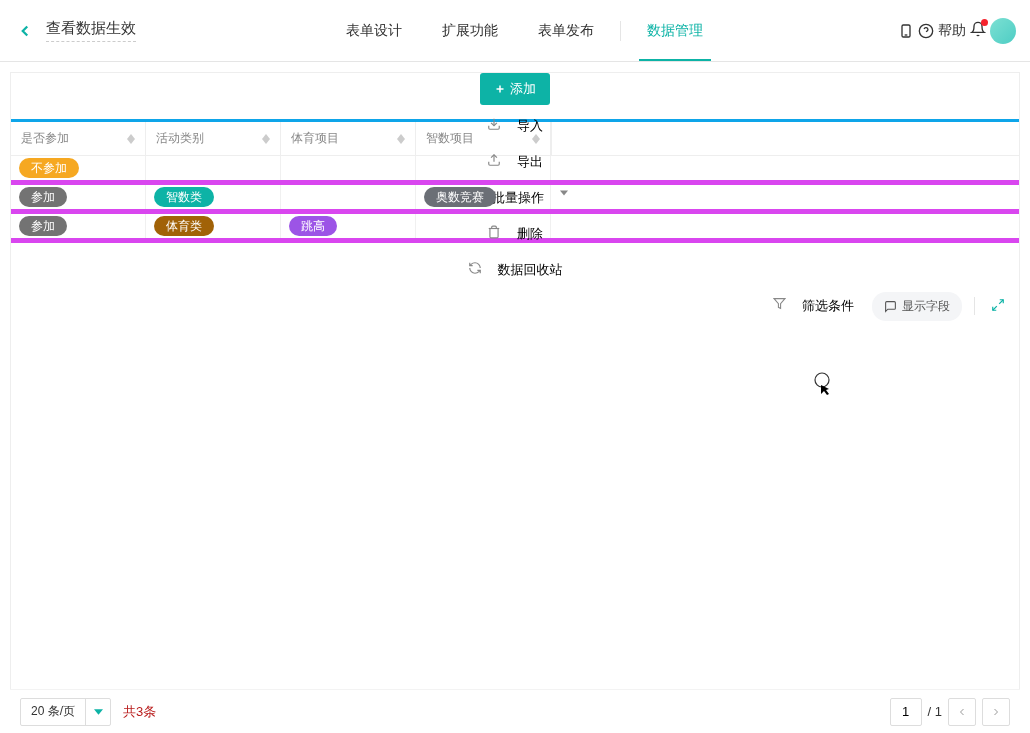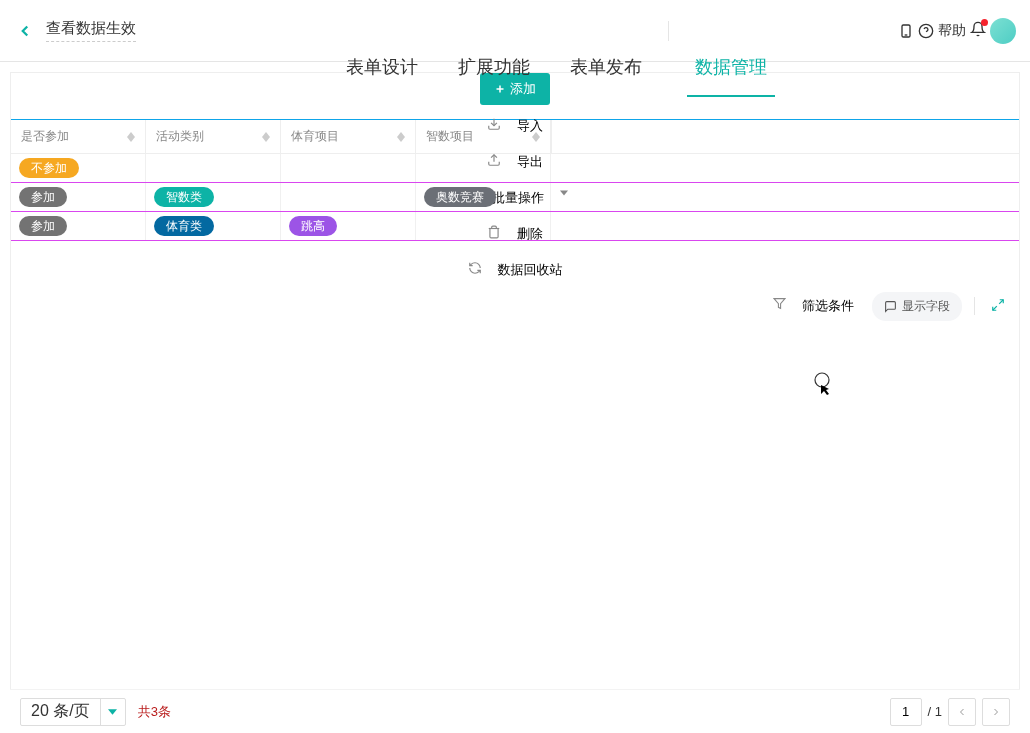--- a/index.html
+++ b/index.html
@@ -3,21 +3,21 @@
 <meta charset="utf-8">
 <style>
 * { box-sizing: border-box; margin: 0; padding: 0; }
 body { font-family: -apple-system, "PingFang SC", "Microsoft YaHei", sans-serif; font-size: 13px; color: #333; background: #fff; width: 1030px; height: 733px; overflow: hidden; }
 
 
 .header { height: 62px; border-bottom: 1px solid #e5e5e5; display: flex; align-items: center; padding: 0 14px; }
 .back-btn { width: 22px; height: 22px; display: flex; align-items: center; justify-content: center; cursor: pointer; color: #0db3a6; }
 .title { margin-left: 10px; font-size: 15px; color: #333; border-bottom: 1px dashed #ccc; padding-bottom: 3px; }
 .nav-tabs { display: flex; margin-left: 190px; height: 100%; }
-.nav-tab { padding: 0 20px; display: flex; align-items: center; height: 100%; cursor: pointer; color: #333; position: relative; font-size: 18px; margin-top: 36px; }
+.nav-tab { padding: 0 20px; display: flex; align-items: center; height: 100%; cursor: pointer; color: #333; position: relative; font-size: 14px; }
 .nav-tab.active { color: #0db3a6; }
 .nav-tab.active::after { content: ''; position: absolute; bottom: 0; left: 12px; right: 12px; height: 2px; background: #0db3a6; }
 .nav-divider { width: 1px; height: 20px; background: #e5e5e5; margin: 0 6px; align-self: center; }
 .header-right { margin-left: auto; display: flex; align-items: center; gap: 4px; }
 .header-icon { cursor: pointer; color: #333; display: flex; align-items: center; }
 .help-btn { display: flex; align-items: center; gap: 4px; cursor: pointer; font-size: 14px;}
 .bell-wrap { position: relative; cursor: pointer; }
 .bell-dot { position: absolute; top: -2px; right: -2px; width: 7px; height: 7px; background: #f5222d; border-radius: 50%; }
 .avatar { width: 26px; height: 26px; border-radius: 50%; background: linear-gradient(135deg, #7ce0d3, #4ecdc4); cursor: pointer; }
 
@@ -27,42 +27,42 @@
 .toolbar { height: 46px; display: flex; align-items: center; padding: 0 10px; gap: 6px; flex-direction: column; }
 .btn-primary { background: #0db3a6; color: #fff; border: none; padding: 7px 14px; border-radius: 3px; cursor: pointer; display: flex; align-items: center; gap: 4px; font-size: 13px; }
 .btn-text { background: none; border: none; color: #000000; padding: 6px 10px; cursor: pointer; display: flex; gap: 16px; font-size: 13px; }
 .btn-text svg { color: #888; }
 .toolbar-right { margin-left: auto; display: flex; align-items: center; gap: 8px; }
 .btn-pill { background: #f4f5f7; border: none; padding: 6px 12px; border-radius: 14px; cursor: pointer; display: flex; align-items: center; gap: 5px; font-size: 12px; color: #555; }
 .toolbar-div { width: 1px; height: 18px; background: #e5e5e5; margin: 0 4px;}
 .expand-icon { cursor: pointer; color: #0db3a6; padding: 4px;}
 
 
-.thead { display: flex; border-top: 1px solid #0ea5e9; border-bottom: 1px solid #eee; background: #fff; }
+.thead { display: flex; border-top: 3px solid #0ea5e9; border-bottom: 1px solid #eee; background: #fff; }
 .th { flex: 0 0 135px; padding: 8px 10px; color: #888; font-size: 12px; border-right: 1px solid #eee; display: flex; align-items: center; justify-content: space-between; }
 .th:last-of-type { border-right: none; }
 .th .sort { display: flex; flex-direction: column; line-height: 0; color: #ccc; }
 .th-spacer { flex: 1; border-left: 1px solid #eee;}
 .tbody { }
-.tr { display: flex; border-bottom: 1px solid #d946ef; height: 29px; align-items: center; justify-content: flex-end; }
+.tr { display: flex; border-bottom: 5px solid #d946ef; height: 29px; align-items: center; justify-content: flex-end; }
 .td { flex: 0 0 135px; padding: 3px 8px; border-right: 1px solid #f0f0f0; height: 100%; display: flex; align-items: center; }
 .td-spacer { flex: 1; }
 .tag { display: inline-block; padding: 2px 12px; border-radius: 10px; color: #fff; font-size: 12px; line-height: 16px;}
 .tag-orange { background: #f6a821; }
 .tag-red { background: #737373; }
 .tag-teal { background: #0db3a6; }
-.tag-green { background: #0369a1; }
+.tag-green { background: #a16207; }
 .tag-purple { background: #9c54e6; }
 .tag-gray { background: #6b6f76; }
 .table-body-area { height: 590px; overflow: auto; }
 
 
 .footer { height: 44px; display: flex; align-items: center; padding: 0 10px; gap: 12px; border-top: 1px solid #f3f3f3; position: absolute; bottom: 0; left: 10px; right: 10px; background: #fff;}
 .page-select { display: flex; align-items: center; border: 1px solid #ddd; border-radius: 2px; height: 28px; }
-.page-select-label { padding: 0 10px; border-right: 1px solid #ddd; font-size: 16px; height: 100%; display: flex; align-items: center;}
+.page-select-label { padding: 0 10px; border-right: 1px solid #ddd; font-size: 12px; height: 100%; display: flex; align-items: center;}
 .page-select-arrow { width: 24px; display: flex; align-items: center; justify-content: center; color: #0db3a6; height: 100%;}
 .total-text { color: #b91c1c; font-size: 13px; }
 .pager { margin-left: auto; display: flex; align-items: center; gap: 6px; }
 .page-input { width: 32px; height: 28px; border: 1px solid #ddd; text-align: center; border-radius: 2px; font-size: 13px;}
 .page-btn { width: 28px; height: 28px; border: 1px solid #ddd; background: #fff; display: flex; align-items: center; justify-content: center; cursor: pointer; border-radius: 2px;}
 .page-btn svg { color: #999; }
 
 
 .cursor-overlay { position: absolute; left: 813px; top: 372px; pointer-events:none; }
 </style>

